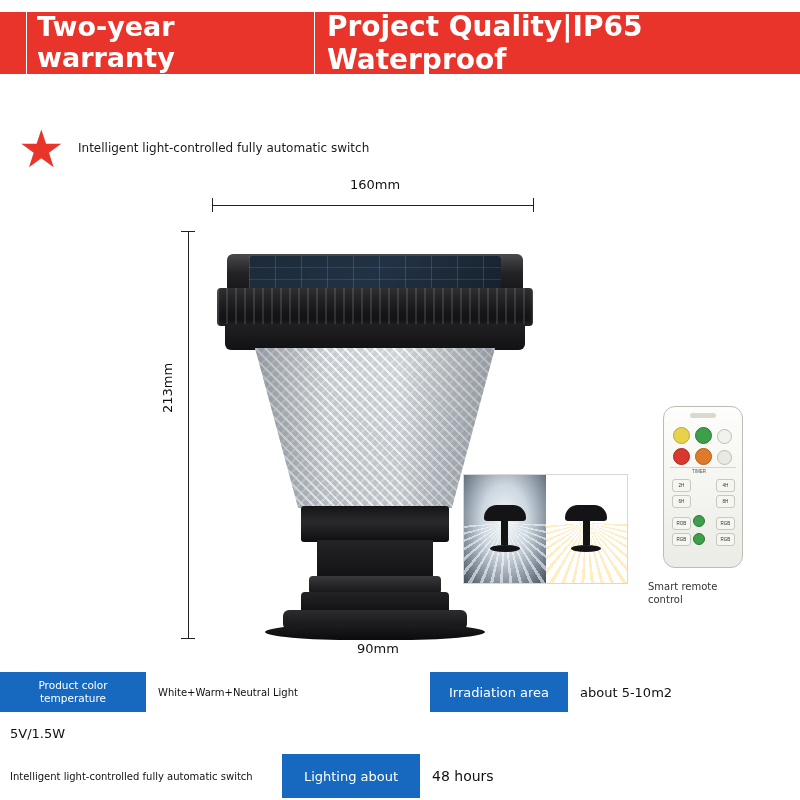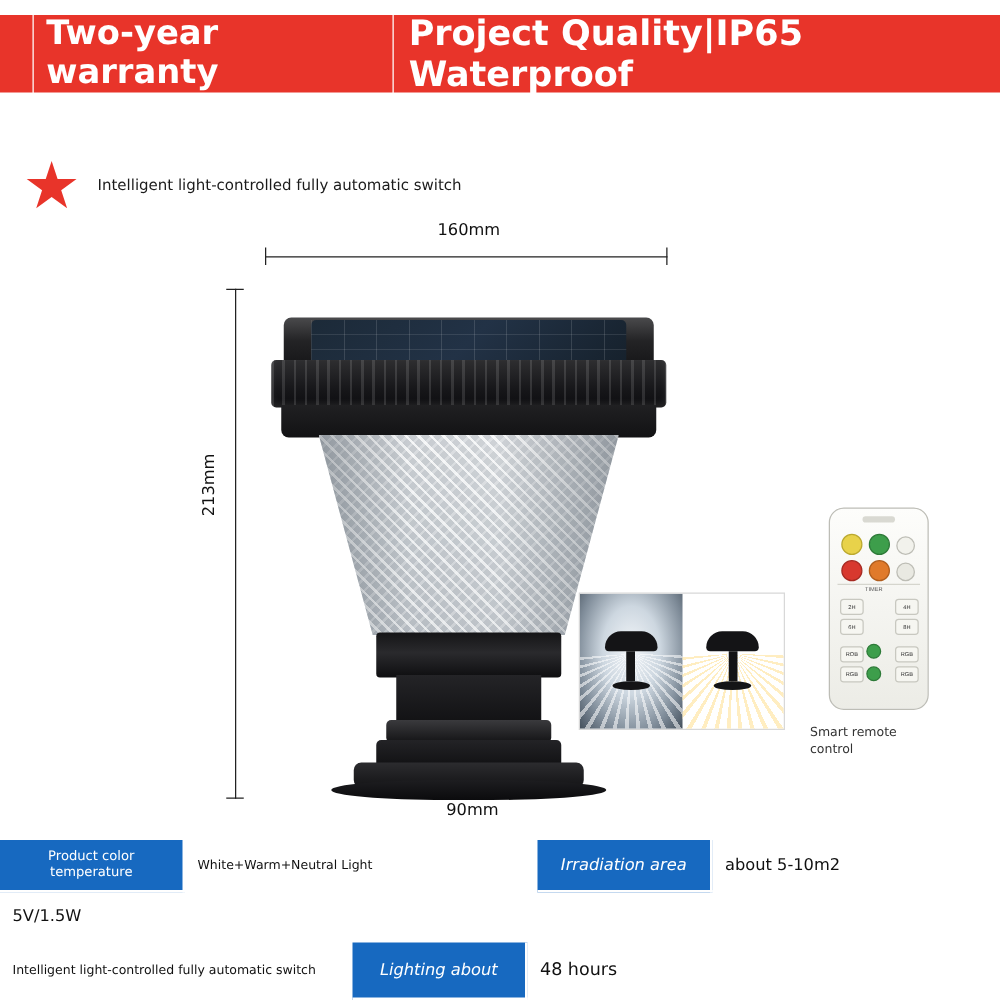--- a/index.html
+++ b/index.html
@@ -87,21 +87,21 @@
   
   .spec{position:absolute;left:0;top:672px;width:800px;height:128px;}
   .spec-row{display:flex;width:800px;height:42px;box-sizing:border-box;}
   .spec-row:nth-child(2){height:40px;}
   .spec-row:nth-child(3){height:46px;}
   .cell{box-sizing:border-box;display:flex;align-items:center;justify-content:center;text-align:center;padding:2px 6px;}
   .k{background:#1769c0;color:#ffffff;border-right:2px solid #ffffff;border-bottom:2px solid #ffffff;font-family:"DejaVu Sans",sans-serif;}
   .v{background:#ffffff;color:#111;border-right:2px solid #ffffff;border-bottom:2px solid #ffffff;justify-content:flex-start;text-align:left;font-family:"DejaVu Sans",sans-serif;}
   .k1{width:148px;font-size:11px;}
   .v1{width:282px;font-size:10px;padding-left:10px;}
-  .k2{width:140px;font-size:13px;font-style:italic;}
+  .k2{width:140px;font-size:13px;}
   .v2{width:230px;font-size:13px;padding-left:10px;}
   .k-small{font-size:10.5px;line-height:13px;}
   .v-big{font-size:14px;}
 </style>
 </head>
 <body>
 
 <div class="banner">
   <div class="banner-badge">
     <span>Two-year warranty</span>

